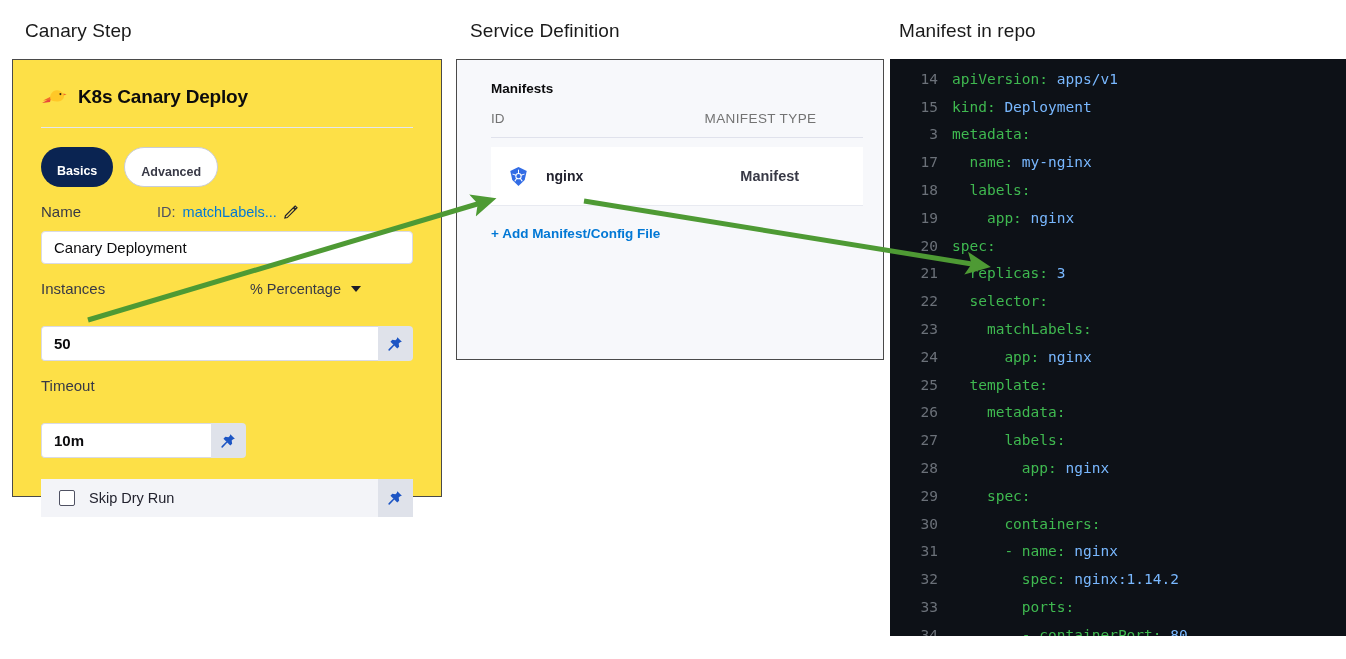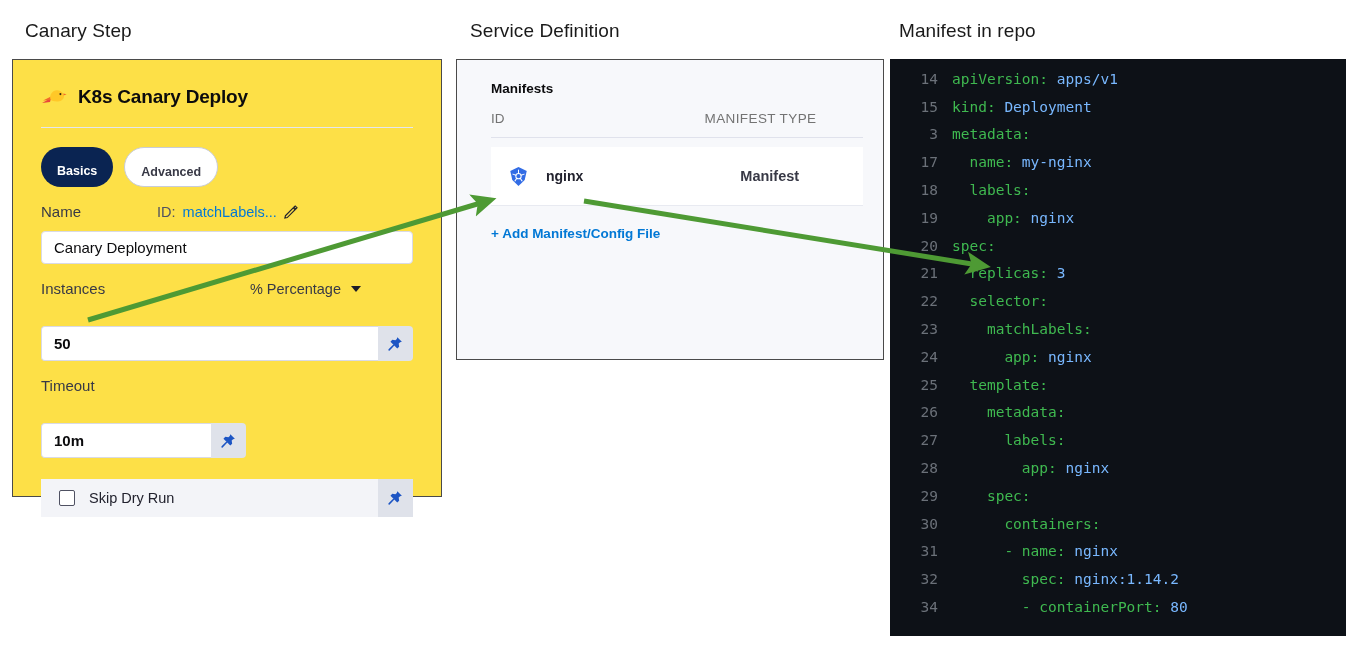--- a/index.html
+++ b/index.html
@@ -416,20 +416,24 @@
     </div>
     <div class="code-line">
       <span class="ln">31</span>
       <span class="code-txt">      <span class="tok-pun">- </span><span class="tok-key">name:</span><span class="tok-val"> nginx</span></span>
     </div>
     <div class="code-line">
       <span class="ln">32</span>
       <span class="code-txt">        <span class="tok-key">spec:</span><span class="tok-val"> nginx:1.14.2</span></span>
     </div>
     <div class="code-line">
+      <span class="ln">33</span>
+      <span class="code-txt">        <span class="tok-key">ports:</span></span>
+    </div>
+    <div class="code-line">
       <span class="ln">34</span>
       <span class="code-txt">        <span class="tok-pun">- </span><span class="tok-key">containerPort:</span><span class="tok-val"> 80</span></span>
     </div>
   </div>
 
 <svg id="arrow-layer">
   <defs>
     <marker id="ah" markerWidth="5.2" markerHeight="5.2" refX="2.4" refY="2.6" orient="auto" markerUnits="strokeWidth">
       <path d="M0,0.3 L5.0,2.6 L0,4.9 L1.1,2.6 Z" fill="#4e9a34"></path>
     </marker>

